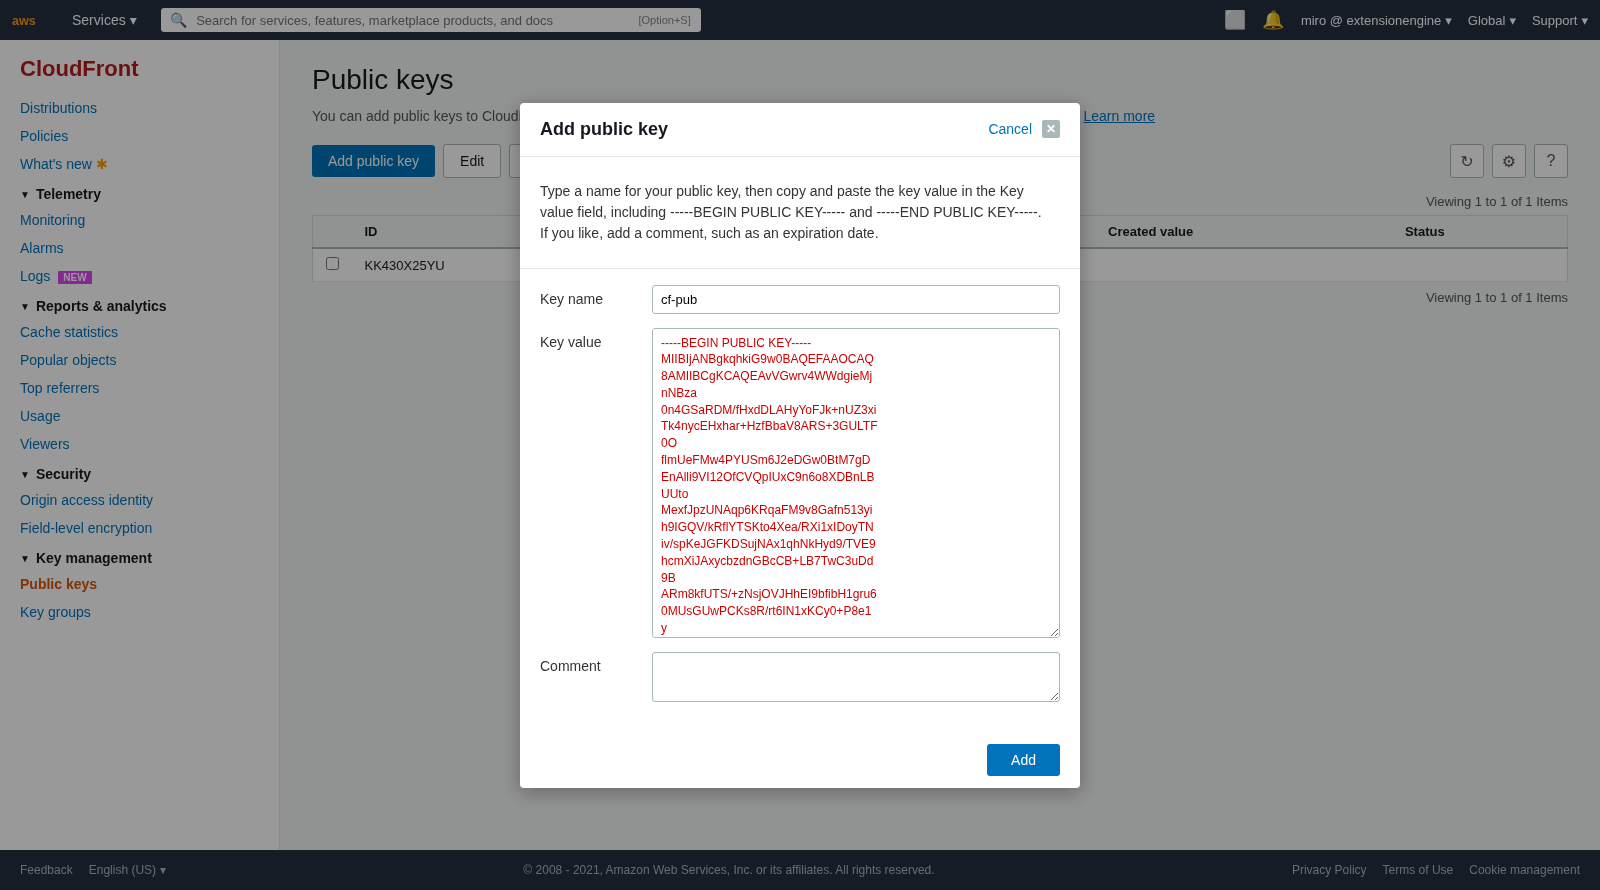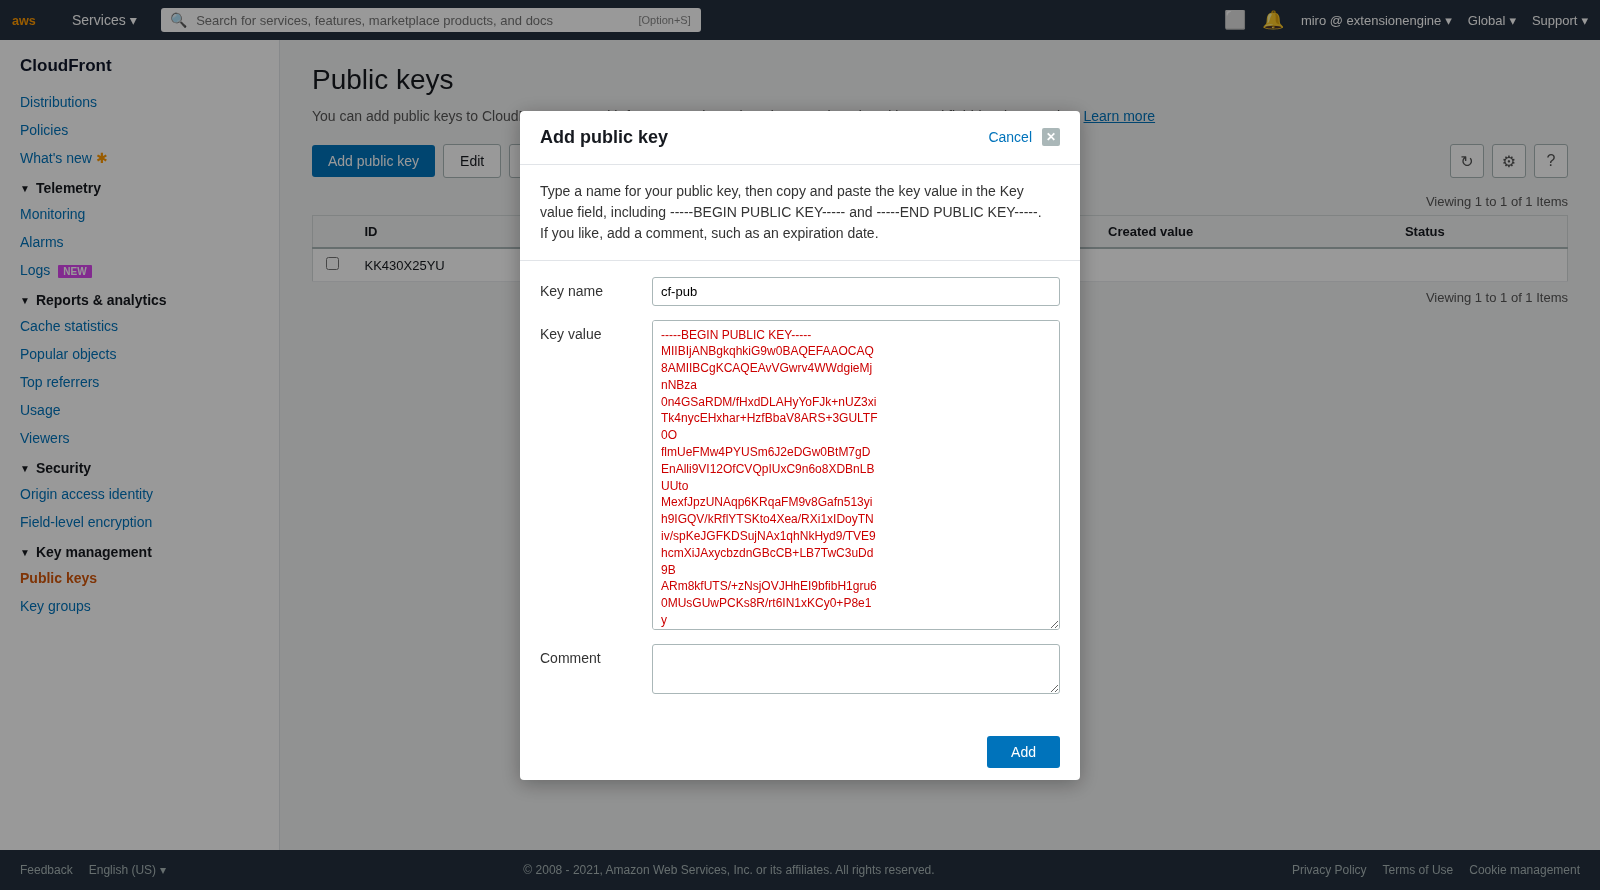--- a/index.html
+++ b/index.html
@@ -52,23 +52,23 @@
 
     
     .sidebar {
       width: 280px; min-width: 280px;
       background: #fff;
       border-right: 1px solid #e1e4e8;
       overflow-y: auto;
       padding-bottom: 20px;
     }
     .sidebar-title {
-      font-size: 17px; font-weight: 700;
+      font-size: 22px; font-weight: 700;
       padding: 16px 20px 12px;
-      color: #0f172a;
+      color: #b91c1c;
     }
     .sidebar-link {
       display: block; padding: 6px 20px;
       color: #0073bb; font-size: 14px; cursor: pointer;
       text-decoration: none;
     }
     .sidebar-link.active { color: #d4570a; font-weight: 600; }
     .sidebar-section {
       padding: 8px 20px 4px;
       display: flex; align-items: center; gap: 6px;
@@ -148,21 +148,21 @@
     .modal-header-right { display: flex; align-items: center; gap: 10px; }
     .modal-cancel { color: #0073bb; cursor: pointer; font-size: 14px; }
     .modal-close {
       background: #aab7b8; color: #fff;
       border: none; width: 18px; height: 18px;
       border-radius: 2px; cursor: pointer;
       font-size: 12px; font-weight: 700;
       display: flex; align-items: center; justify-content: center;
     }
     .modal-desc {
-      padding: 16px 20px;
+      padding: 24px 20px;
       font-size: 14px; color: #333; line-height: 1.5;
       border-bottom: 1px solid #e1e4e8;
     }
     .modal-body { padding: 16px 20px; }
     .form-row { display: flex; gap: 12px; margin-bottom: 14px; align-items: flex-start; }
     .form-label { width: 100px; min-width: 100px; font-size: 14px; color: #333; padding-top: 6px; }
     .form-input {
       flex: 1;
       border: 1px solid #aab7b8;
       border-radius: 3px;

